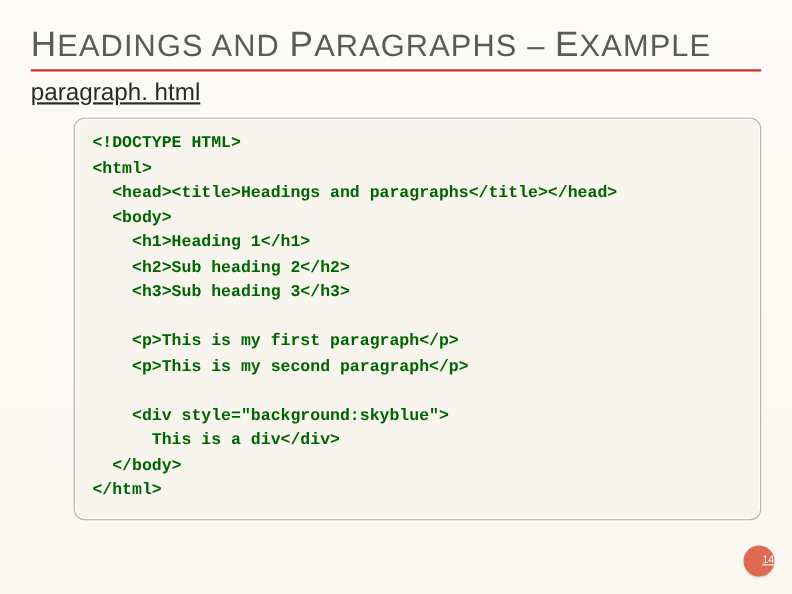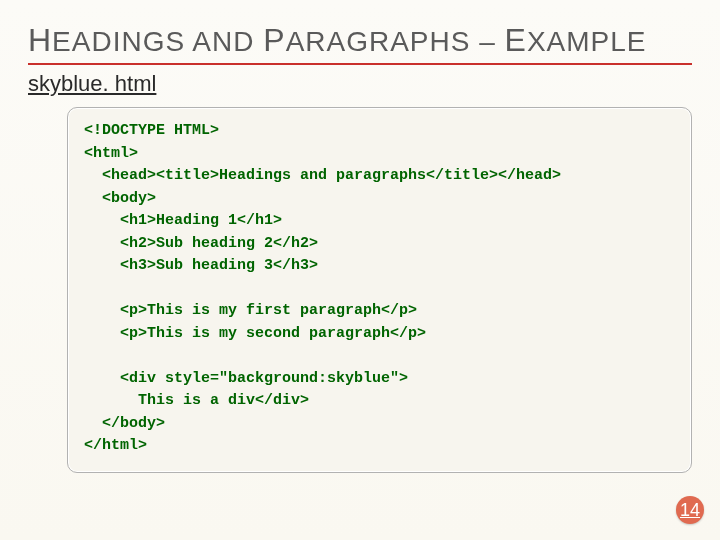--- a/index.html
+++ b/index.html
@@ -57,38 +57,38 @@
   }
   .page-badge {
     position: absolute;
     right: 16px;
     bottom: 16px;
     width: 28px;
     height: 28px;
     border-radius: 50%;
     background: #e06a50;
     color: #ffffff;
-    font-size: 18px;
+    font-size: 10px;
     line-height: 28px;
-    text-align: center;
+    text-align: right;
     font-family: Verdana, sans-serif;
     box-shadow: 0 1px 2px rgba(0,0,0,0.2);
     text-decoration: underline;
   }
 </style>
 </head>
 <body>
 
 <div class="slide">
 
   <h1 class="slide-title">
     <span class="big">H</span><span>EADINGS AND </span><span class="big">P</span><span>ARAGRAPHS – </span><span class="big">E</span><span>XAMPLE</span>
   </h1>
 
-  <div class="filename">skyblue. html</div>
+  <div class="filename">paragraph. html</div>
 
   <div class="code-box">
 <pre class="code"><span>&lt;!DOCTYPE HTML&gt;</span>
 <span>&lt;html&gt;</span>
 <span>  &lt;head&gt;&lt;title&gt;Headings and paragraphs&lt;/title&gt;&lt;/head&gt;</span>
 <span>  &lt;body&gt;</span>
 <span>    &lt;h1&gt;Heading 1&lt;/h1&gt;</span>
 <span>    &lt;h2&gt;Sub heading 2&lt;/h2&gt;</span>
 <span>    &lt;h3&gt;Sub heading 3&lt;/h3&gt;</span>
 <span></span>

